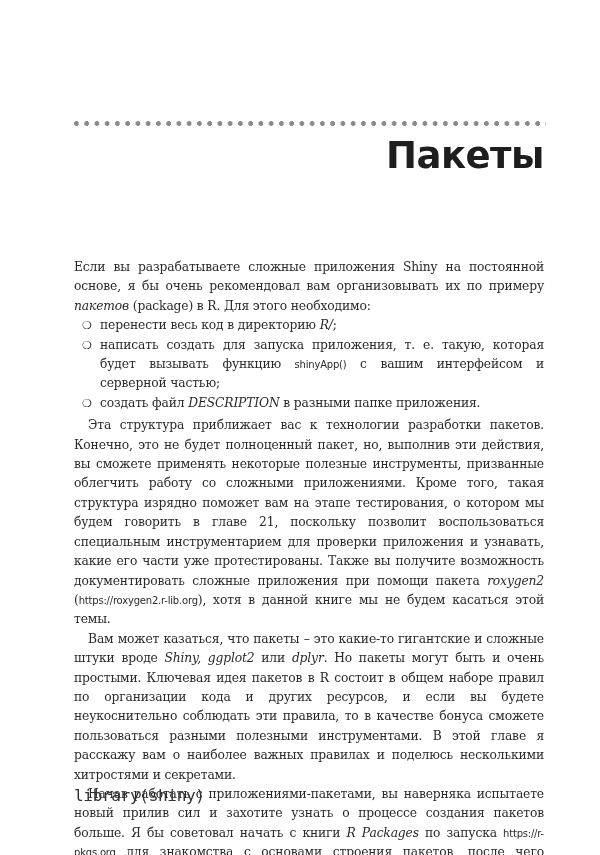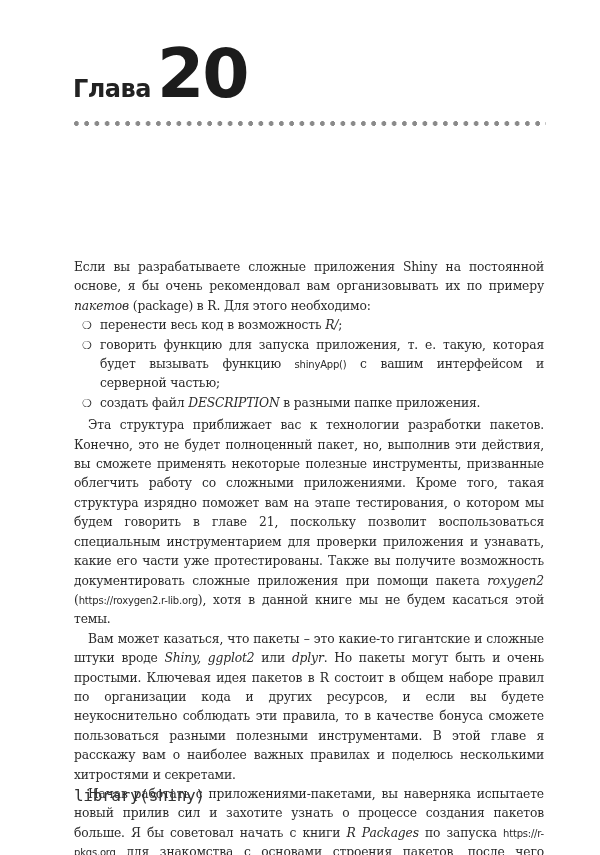--- a/index.html
+++ b/index.html
@@ -26,33 +26,31 @@
     ul.bullets li { position: relative; padding-left: 26px; }
     ul.bullets li .bullet { position: absolute; left: 8px; top: 0; font-size: 11px; color: #2a2a2a; }
 
     .code { position: absolute; left: 74px; top: 786px; font-family: "DejaVu Sans Mono", monospace; font-size: 16px; color: #333; letter-spacing: -0.3px; }
   </style>
 </head>
 <body>
 
 <div class="page">
 
-  <div class="chapter-head">
-    <span class="chapter-word">Глава</span><span class="chapter-num">20</span>
-  </div>
 
   <div class="dots"></div>
 
+  <div class="chapter-title">Пакеты</div>
 
   <div class="body">
     <p><span>Если вы разрабатываете сложные приложения Shiny на постоянной основе, я бы очень рекомендовал вам организовывать их по примеру </span><em>пакетов</em><span> (package) в R. Для этого необходимо:</span></p>
 
     <ul class="bullets">
-      <li><span class="bullet">❍</span><span>перенести весь код в возможность </span><em>R/</em><span>;</span></li>
-      <li><span class="bullet">❍</span><span>говорить функцию для запуска приложения, т. е. такую, которая будет вызывать функцию </span><span class="url">shinyApp()</span><span> с вашим интерфейсом и серверной частью;</span></li>
+      <li><span class="bullet">❍</span><span>перенести весь код в директорию </span><em>R/</em><span>;</span></li>
+      <li><span class="bullet">❍</span><span>написать создать для запуска приложения, т. е. такую, которая будет вызывать функцию </span><span class="url">shinyApp()</span><span> с вашим интерфейсом и серверной частью;</span></li>
       <li><span class="bullet">❍</span><span>создать файл </span><em>DESCRIPTION</em><span> в разными папке приложения.</span></li>
     </ul>
 
     <p class="indent"><span>Эта структура приближает вас к технологии разработки пакетов. Конечно, это не будет полноценный пакет, но, выполнив эти действия, вы сможете применять некоторые полезные инструменты, призванные облегчить работу со сложными приложениями. Кроме того, такая структура изрядно поможет вам на этапе тестирования, о котором мы будем говорить в главе 21, поскольку позволит воспользоваться специальным инструментарием для проверки приложения и узнавать, какие его части уже протестированы. Также вы получите возможность документировать сложные приложения при помощи пакета </span><em>roxygen2</em><span> (</span><span class="url">https://roxygen2.r-lib.org</span><span>), хотя в данной книге мы не будем касаться этой темы.</span></p>
 
     <p class="indent"><span>Вам может казаться, что пакеты – это какие-то гигантские и сложные штуки вроде </span><em>Shiny, ggplot2</em><span> или </span><em>dplyr</em><span>. Но пакеты могут быть и очень простыми. Ключевая идея пакетов в R состоит в общем наборе правил по организации кода и других ресурсов, и если вы будете неукоснительно соблюдать эти правила, то в качестве бонуса сможете пользоваться разными полезными инструментами. В этой главе я расскажу вам о наиболее важных правилах и поделюсь несколькими хитростями и секретами.</span></p>
 
     <p class="indent"><span>Начав работать с приложениями-пакетами, вы наверняка испытаете новый прилив сил и захотите узнать о процессе создания пакетов больше. Я бы советовал начать с книги </span><em>R Packages</em><span> по запуска </span><span class="url">https://r-pkgs.org</span><span> для знакомства с основами строения пакетов, после чего обратиться к книге </span></p>
 
   </div>

